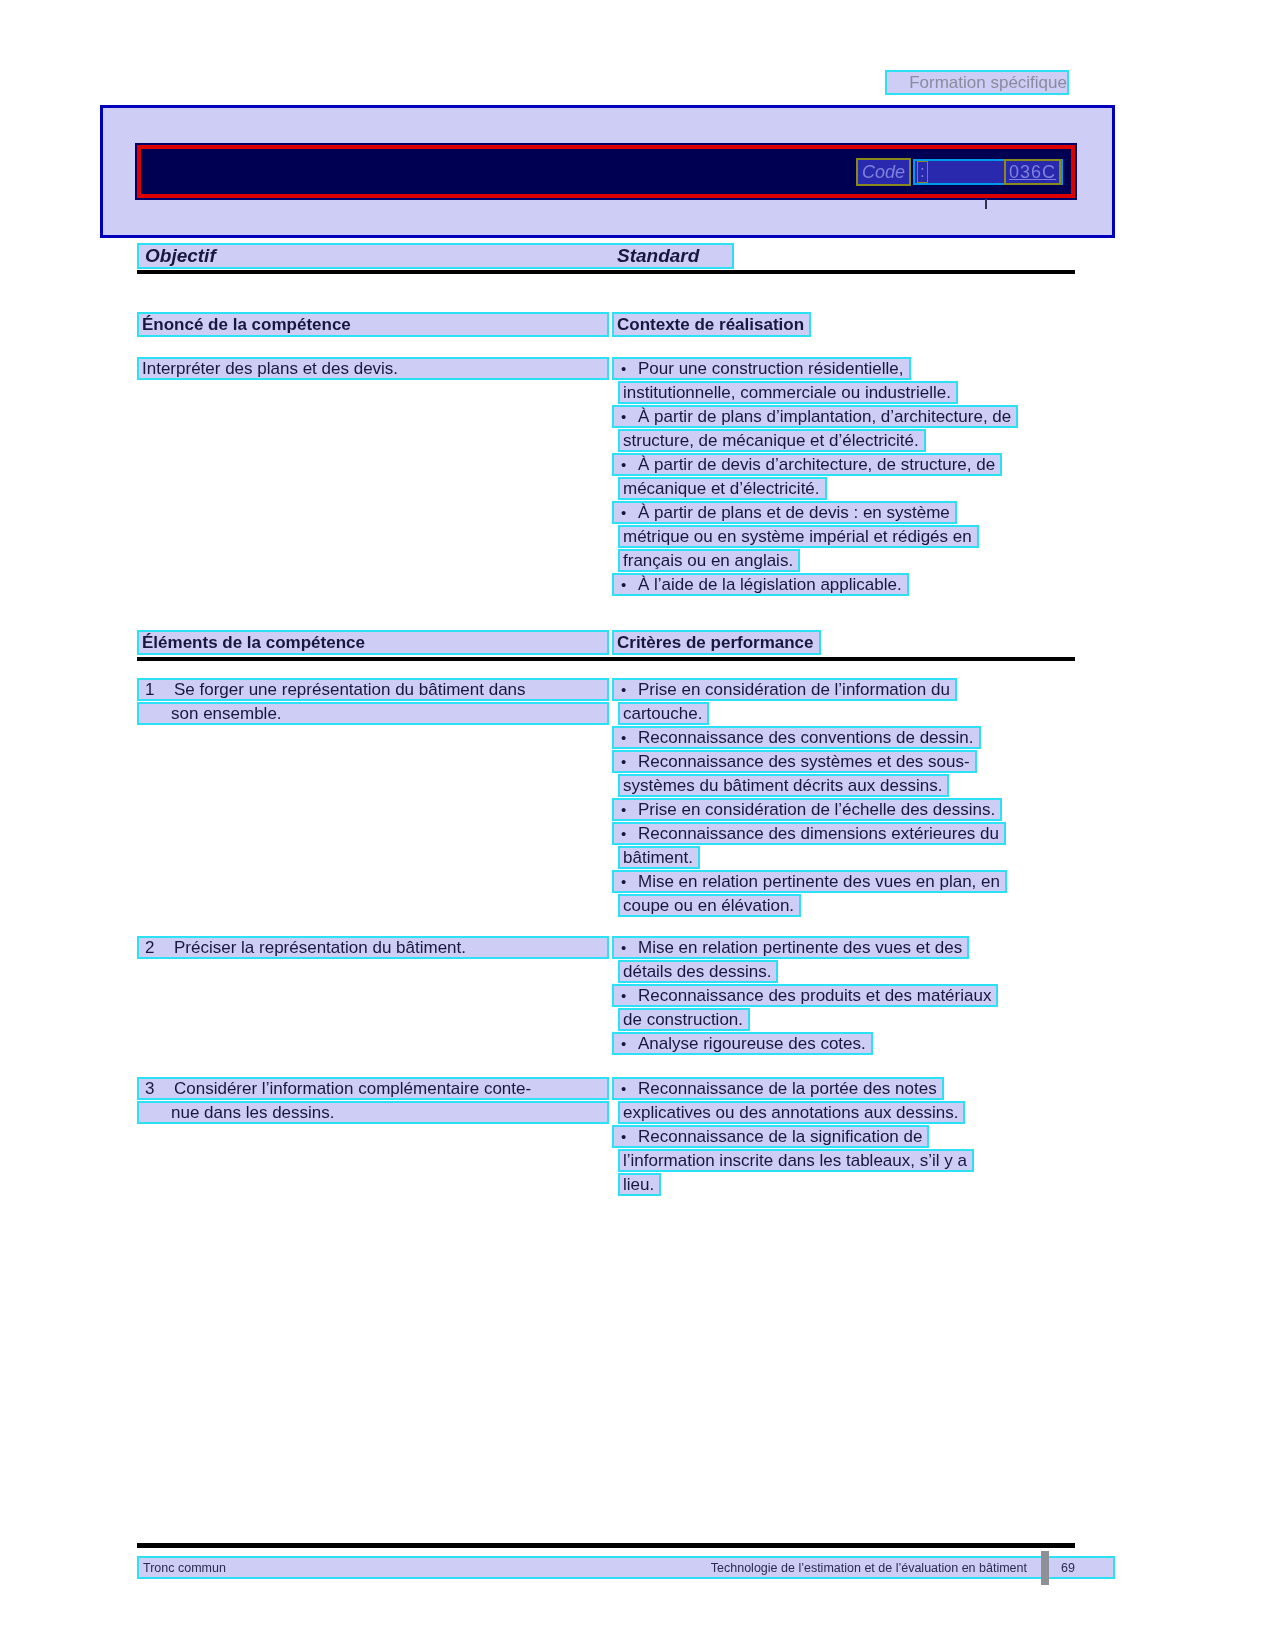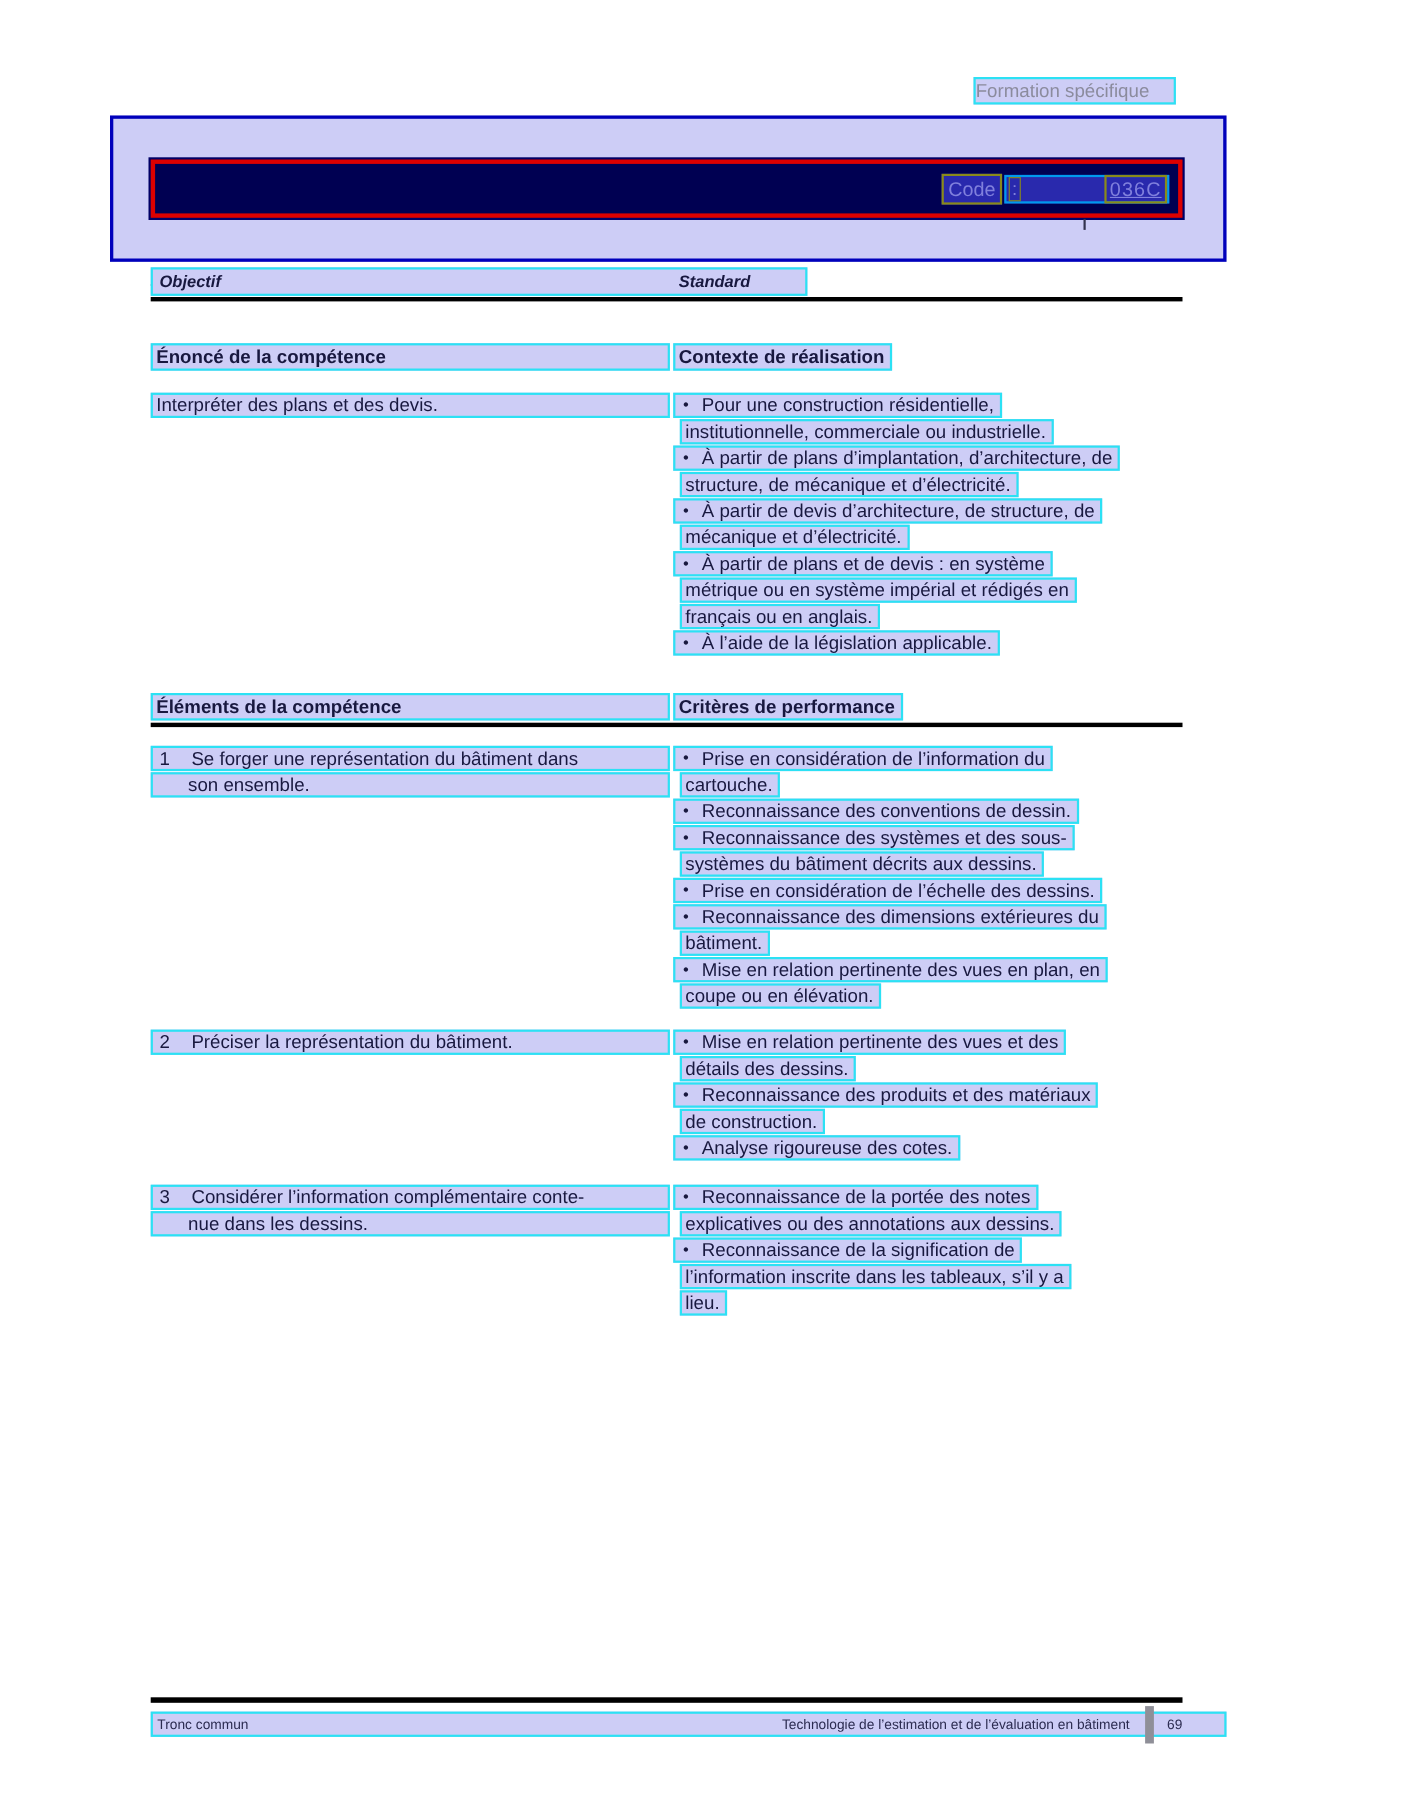--- a/index.html
+++ b/index.html
@@ -13,39 +13,39 @@
     display:flex;align-items:center;height:23px;font-size:17px;
   }
   .fit{width:fit-content;padding:0 5px 0 3px;}
   .bline{margin-bottom:1px;width:fit-content;padding-right:5px;}
   .cont{margin-left:6px;padding-left:3px;}
   .bullet{width:17px;padding-left:7px;flex:none;font-size:15px;}
   .lline{width:472px;padding-left:3px;margin-bottom:1px;}
   .num{width:29px;flex:none;padding-left:3px;}
   .indent{padding-left:32px;}
   
-  .watermark{position:absolute;top:70px;left:885px;width:184px;height:25px;color:#8b8b9d;justify-content:flex-start;}
+  .watermark{position:absolute;top:70px;left:885px;width:184px;height:25px;color:#8b8b9d;justify-content:flex-end;}
   
   .outer-box{position:absolute;left:100px;top:105px;width:1015px;height:133px;
     background:#cdcdf6;border:3px solid #0000bb;box-sizing:border-box;}
   .inner-box{position:absolute;left:34px;top:37px;width:938px;height:53px;
     background:#000052;border:4px solid #dd0000;box-shadow:0 0 0 2px #000066;
     box-sizing:border-box;display:flex;align-items:center;justify-content:flex-end;padding-right:8px;}
-  .code-label{border:2px solid #8a8a1a;background:#2929ad;color:#8080dd;font-size:18px;padding:0 4px;height:24px;line-height:24px;}
+  .code-label{border:2px solid #8a8a1a;background:#2929ad;color:#8080dd;font-size:18px;padding:0 4px;height:24px;line-height:24px;font-style:italic;}
   .code-cyan{border:2px solid #0099ee;background:#2929ad;margin-left:2px;display:flex;align-items:center;width:150px;height:26px;box-sizing:border-box;}
   .code-colon{border:1px solid #8a8a1a;color:#8080dd;font-size:17px;padding:0 2px;margin-left:2px;height:20px;line-height:20px;}
   .code-spacer{flex:1;}
   .code-value{border:2px solid #8a8a1a;color:#8080dd;font-size:18px;padding:0 3px;height:22px;line-height:22px;letter-spacing:1px;text-decoration:underline;}
   .pilcrow{position:absolute;left:985px;top:199px;width:2px;height:10px;background:#33334d;}
   .straydot{position:absolute;left:137px;top:257px;width:4px;height:4px;background:#111133;border-radius:50%;}
   
   .content{position:absolute;left:137px;top:0;width:938px;}
   .abs{position:absolute;left:0;}
   .rule{width:938px;height:4px;background:#000000;}
-  .obj-bar{width:597px;height:26px;position:relative;padding-left:6px;font-size:15px;font-style:italic;font-weight:bold;}
+  .obj-bar{width:597px;height:26px;position:relative;padding-left:6px;font-size:19px;font-style:italic;font-weight:bold;}
   .obj-right{position:absolute;left:478px;}
   .hdr-row{display:flex;width:938px;}
   .hdr-left{width:472px;flex:none;margin-right:3px;height:25px;font-weight:bold;padding-left:3px;}
   .hdr-right{height:25px;font-weight:bold;}
   .tworow{display:flex;width:938px;align-items:flex-start;}
   .col-left{width:472px;flex:none;margin-right:3px;}
   .col-right{width:463px;flex:none;}
   
   .footer-rule{width:938px;height:5px;background:#000000;}
   .footer-bar{width:978px;height:23px;font-size:12.5px;color:#2b2b50;padding:0 0 0 4px;overflow:visible;}

